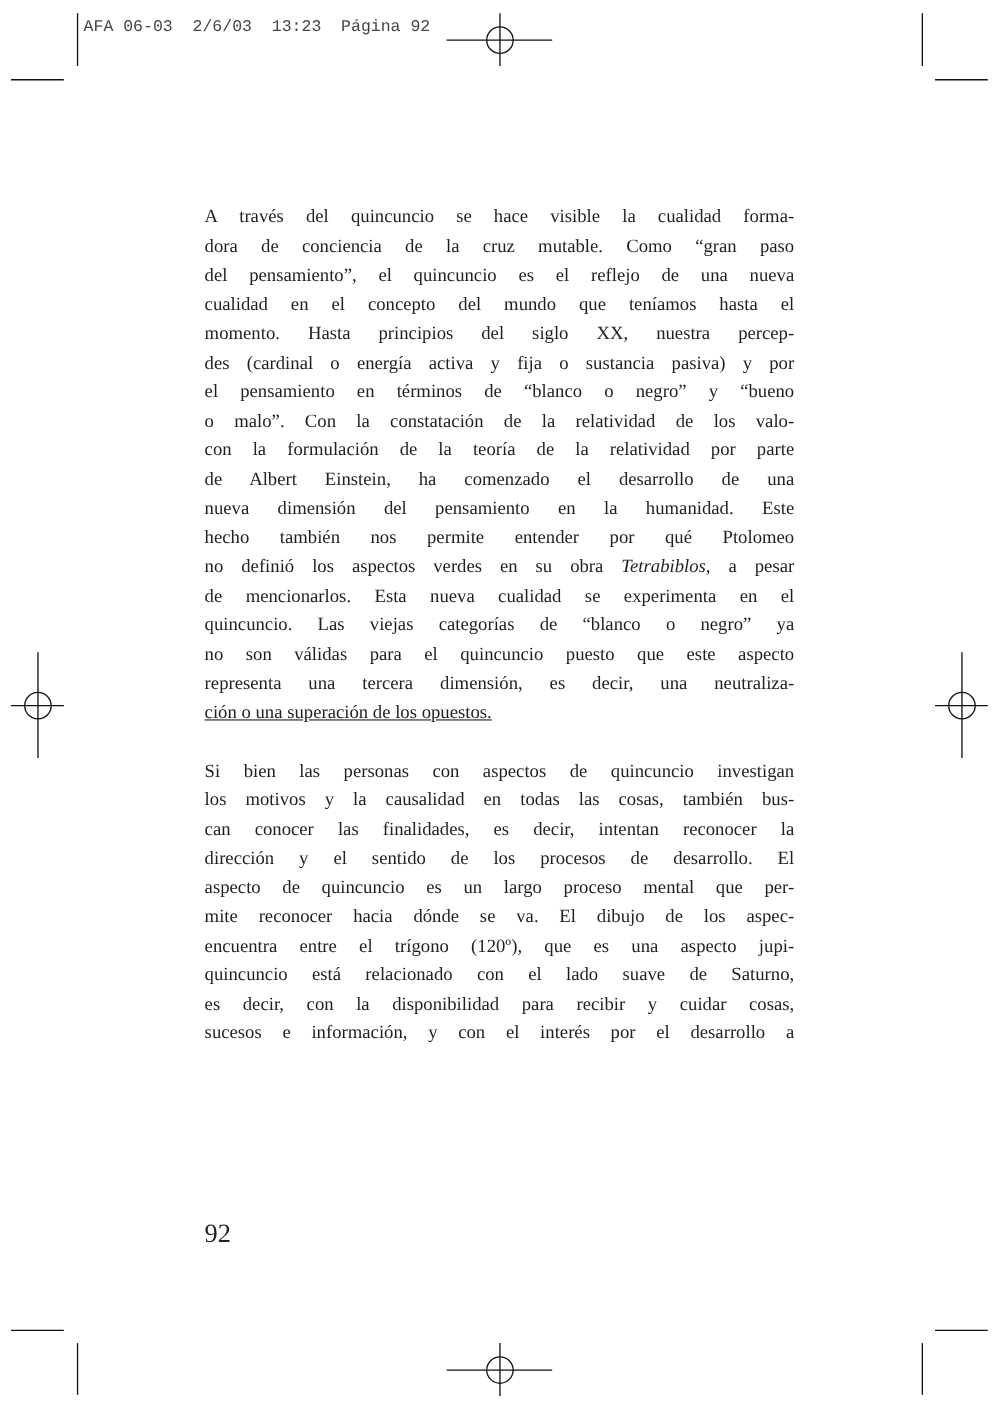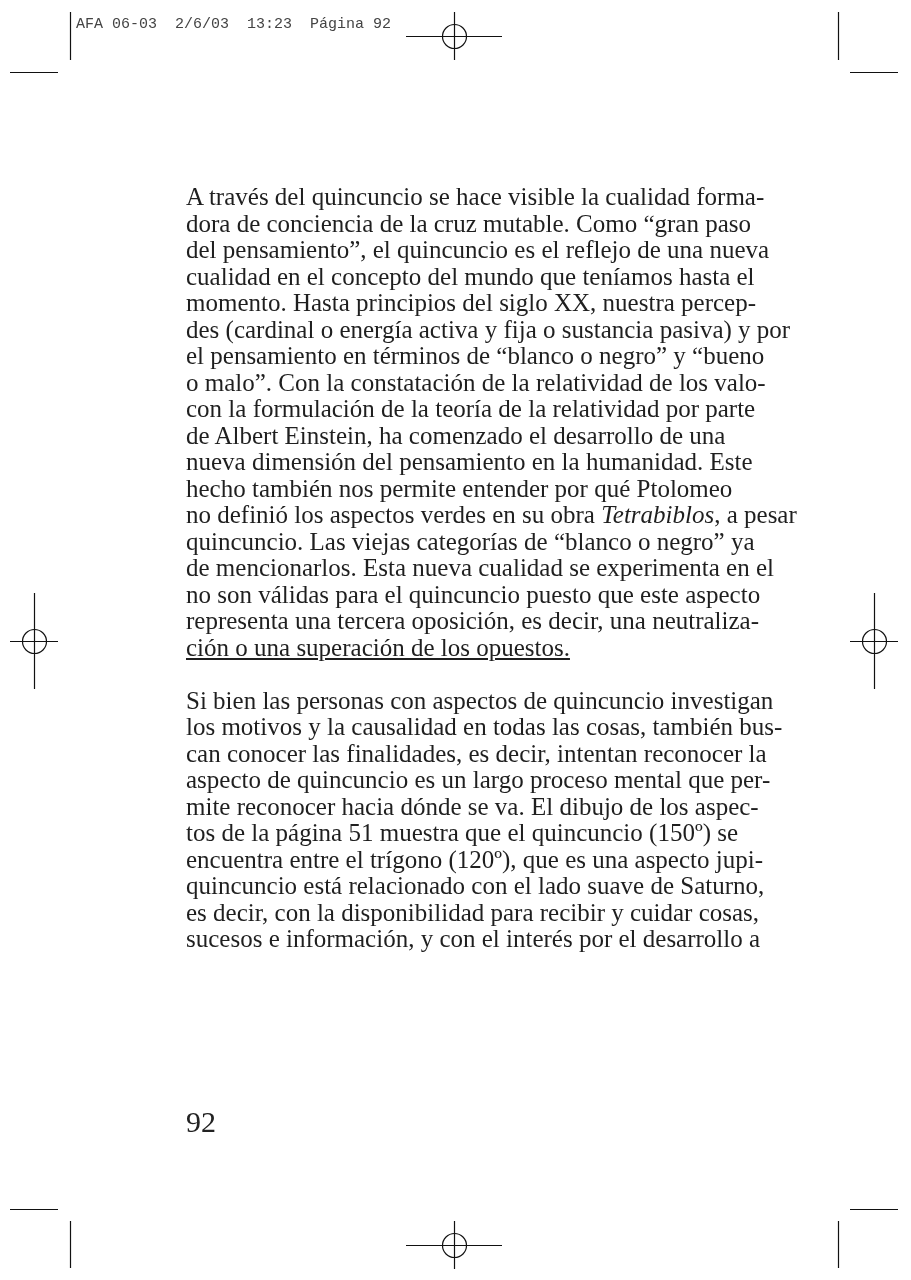--- a/index.html
+++ b/index.html
@@ -11,32 +11,32 @@
     font-family: "Liberation Mono", "DejaVu Sans Mono", monospace;
     font-size: 15px; color: #444; white-space: pre; letter-spacing: 0px;
     line-height: 20px;
   }
 
   .marks { position: absolute; left: 0; top: 0; width: 911px; height: 1280px; pointer-events: none; }
 
   .body-text {
     position: absolute; left: 186px; top: 184px; width: 536px;
     font-family: "Liberation Serif", "DejaVu Serif", serif;
-    font-size: 25px; line-height: 26.5px; color: #1f1f1f;
+    font-size: 17px; line-height: 26.5px; color: #1f1f1f;
   }
   .body-text p { margin: 0; text-align: justify; }
   .body-text p + p { margin-top: 26.5px; }
   .line { display: block; text-align: justify; text-align-last: justify; white-space: nowrap; }
   .line.last { text-align-last: left; text-decoration: underline; }
   .line i { }
 
   .folio {
     position: absolute; left: 186px; top: 1109px;
     font-family: "Liberation Serif", "DejaVu Serif", serif;
-    font-size: 30px; color: #222; line-height: 26px;
+    font-size: 24px; color: #222; line-height: 26px;
   }
 </style>
 </head>
 <body>
 
 <div class="page">
 
   <div class="slug"><span>AFA 06-03</span>  <span>2/6/03</span>  <span>13:23</span>  <span>Página 92</span></div>
 
   <svg class="marks" width="911" height="1280" viewBox="0 0 911 1280" xmlns="http://www.w3.org/2000/svg">
@@ -96,33 +96,33 @@
       <span class="line">cualidad en el concepto del mundo que teníamos hasta el</span>
       <span class="line">momento. Hasta principios del siglo XX, nuestra percep-</span>
       <span class="line">des (cardinal o energía activa y fija o sustancia pasiva) y por</span>
       <span class="line">el pensamiento en términos de “blanco o negro” y “bueno</span>
       <span class="line">o malo”. Con la constatación de la relatividad de los valo-</span>
       <span class="line">con la formulación de la teoría de la relatividad por parte</span>
       <span class="line">de Albert Einstein, ha comenzado el desarrollo de una</span>
       <span class="line">nueva dimensión del pensamiento en la humanidad. Este</span>
       <span class="line">hecho también nos permite entender por qué Ptolomeo</span>
       <span class="line"><span>no definió los aspectos verdes en su obra </span><i>Tetrabiblos</i><span>, a pesar</span></span>
+      <span class="line">de mencionarlos. Esta nueva cualidad se experimenta en el</span>
       <span class="line">quincuncio. Las viejas categorías de “blanco o negro” ya</span>
-      <span class="line">de mencionarlos. Esta nueva cualidad se experimenta en el</span>
       <span class="line">no son válidas para el quincuncio puesto que este aspecto</span>
-      <span class="line">representa una tercera oposición, es decir, una neutraliza-</span>
+      <span class="line">representa una tercera dimensión, es decir, una neutraliza-</span>
       <span class="line last">ción o una superación de los opuestos.</span>
     </p>
     <p>
       <span class="line">Si bien las personas con aspectos de quincuncio investigan</span>
       <span class="line">los motivos y la causalidad en todas las cosas, también bus-</span>
       <span class="line">can conocer las finalidades, es decir, intentan reconocer la</span>
+      <span class="line">dirección y el sentido de los procesos de desarrollo. El</span>
       <span class="line">aspecto de quincuncio es un largo proceso mental que per-</span>
       <span class="line">mite reconocer hacia dónde se va. El dibujo de los aspec-</span>
-      <span class="line">tos de la página 51 muestra que el quincuncio (150º) se</span>
       <span class="line">encuentra entre el trígono (120º), que es una aspecto jupi-</span>
       <span class="line">quincuncio está relacionado con el lado suave de Saturno,</span>
       <span class="line">es decir, con la disponibilidad para recibir y cuidar cosas,</span>
       <span class="line">sucesos e información, y con el interés por el desarrollo a</span>
     </p>
   </div>
 
   <div class="folio">92</div>
 </div>
 

